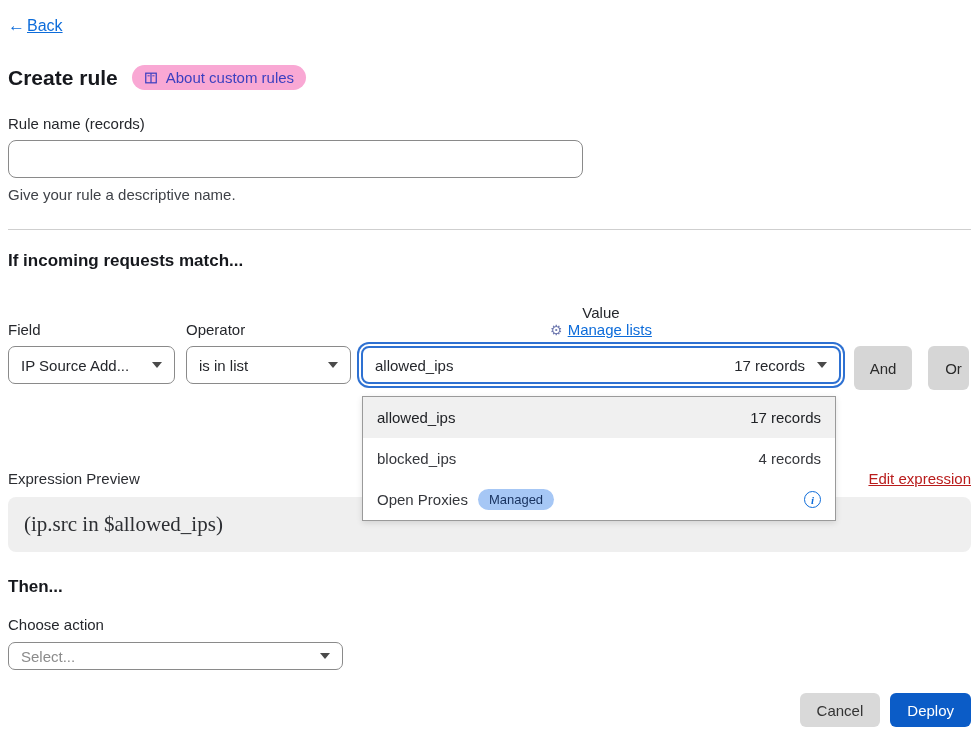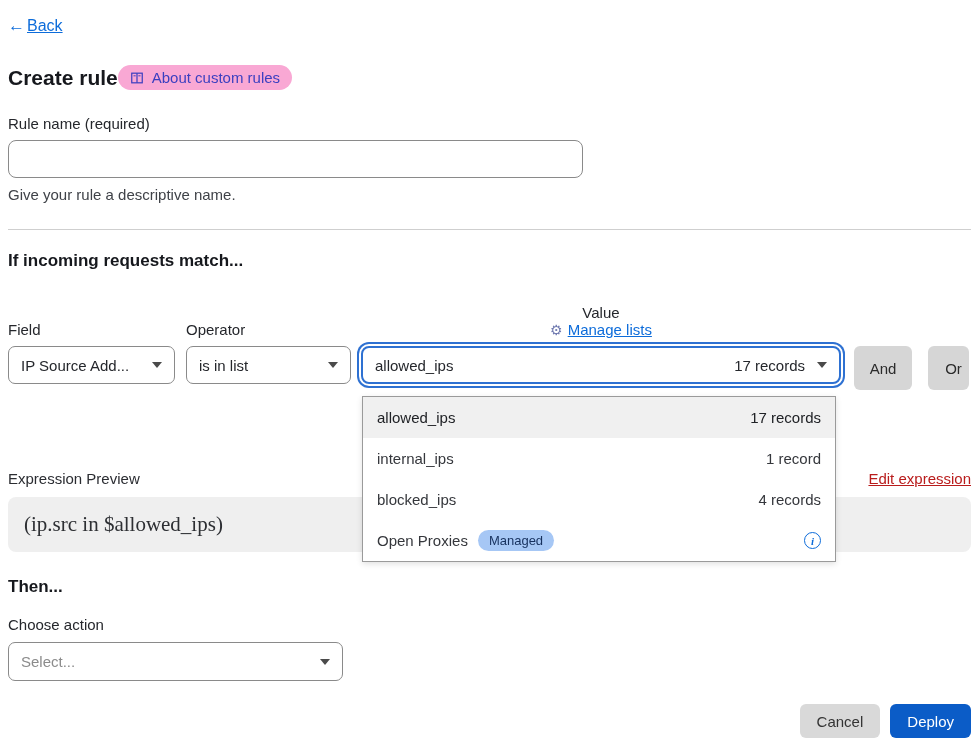--- a/index.html
+++ b/index.html
@@ -12,21 +12,21 @@
     overflow: hidden;
   }
   .page { padding: 16px 8px 0 8px; position: relative; }
 
   
   .back-link { display: inline-flex; align-items: center; gap: 2px; color: #0d6cda; font-size: 16px; text-decoration: none; cursor: pointer; }
   .back-link .arrow { text-decoration: none; font-size: 17px; }
   .back-link .back-text { text-decoration: underline; }
 
   
-  .title-row { display: flex; align-items: center; margin-top: 29px; }
+  .title-row { display: flex; align-items: center; gap: 14px; margin-top: 29px; }
   .page-title { font-size: 21px; font-weight: bold; color: #16181d; margin: 0; }
   .about-badge {
     display: inline-flex; align-items: center; gap: 8px;
     background: #f9a8d4; color: #3b3fc0;
     font-size: 15px; padding: 4px 12px; border-radius: 13px; cursor: pointer;
   }
 
   
   .field-label { font-size: 15px; color: #25272c; margin-top: 25px; }
   .rule-name-input {
@@ -109,21 +109,21 @@
   .edit-expr-link { color: #b91c1c; font-size: 15px; text-decoration: underline; cursor: pointer; }
   .expr-box {
     margin-top: 10px; background: #efefef; border-radius: 8px;
     height: 55px; display: flex; align-items: center; padding: 0 16px;
   }
   .expr-code { font-family: Liberation Serif, serif; font-size: 21px; color: #2d2f33; }
 
   
   .then-heading { margin-top: 25px; }
   .action-label { margin-top: 19px; }
-  .action-select { width: 335px; margin-top: 9px; height: 39px; }
+  .action-select { width: 335px; margin-top: 9px; height: 28px; }
   .action-select .placeholder { color: #8b8b8b; }
 
   
   .footer-row { display: flex; justify-content: flex-end; gap: 10px; margin-top: 23px; }
   .btn { height: 34px; border: none; border-radius: 6px; font-size: 15px; font-family: inherit; cursor: pointer; padding: 0 17px; }
   .btn-gray { background: #d9d9d9; color: #333; }
   .btn-blue { background: #0b5cc7; color: #fff; }
 </style>
 </head>
 <body>
@@ -141,21 +141,21 @@
       <svg width="14" height="14" viewBox="0 0 16 16">
         <rect x="2" y="2.5" width="12" height="11" fill="none" stroke="#3b3fc0" stroke-width="1.4"></rect>
         <line x1="8" y1="2.5" x2="8" y2="13.5" stroke="#3b3fc0" stroke-width="1.4"></line>
         <line x1="4" y1="5.5" x2="6.5" y2="5.5" stroke="#3b3fc0" stroke-width="1.1"></line>
         <line x1="9.5" y1="5.5" x2="12" y2="5.5" stroke="#3b3fc0" stroke-width="1.1"></line>
       </svg>
       <span>About custom rules</span>
     </span>
   </div>
 
-  <div class="field-label">Rule name (required)</div>
+  <div class="field-label">Rule name (records)</div>
   <input class="rule-name-input" type="text" value="" style="">
   <div class="helper-text">Give your rule a descriptive name.</div>
 
   <hr class="divider">
 
   <h2 class="section-heading">If incoming requests match...</h2>
 
   <div class="labels-row">
     <div class="col-field col-label">Field</div>
     <div class="col-operator col-label">Operator</div>
@@ -187,24 +187,20 @@
       <div class="value-select">
         <span class="val-name">allowed_ips</span>
         <span class="val-records">17 records</span>
         <span class="chevron"></span>
       </div>
 
       <div class="dropdown-panel">
         <div class="dropdown-row selected">
           <span>allowed_ips</span>
           <span>17 records</span>
-        </div>
-        <div class="dropdown-row">
-          <span>internal_ips</span>
-          <span>1 record</span>
         </div>
         <div class="dropdown-row">
           <span>blocked_ips</span>
           <span>4 records</span>
         </div>
         <div class="dropdown-row">
           <span class="row-left">
             <span>Open Proxies</span>
             <span class="managed-badge">Managed</span>
           </span>

